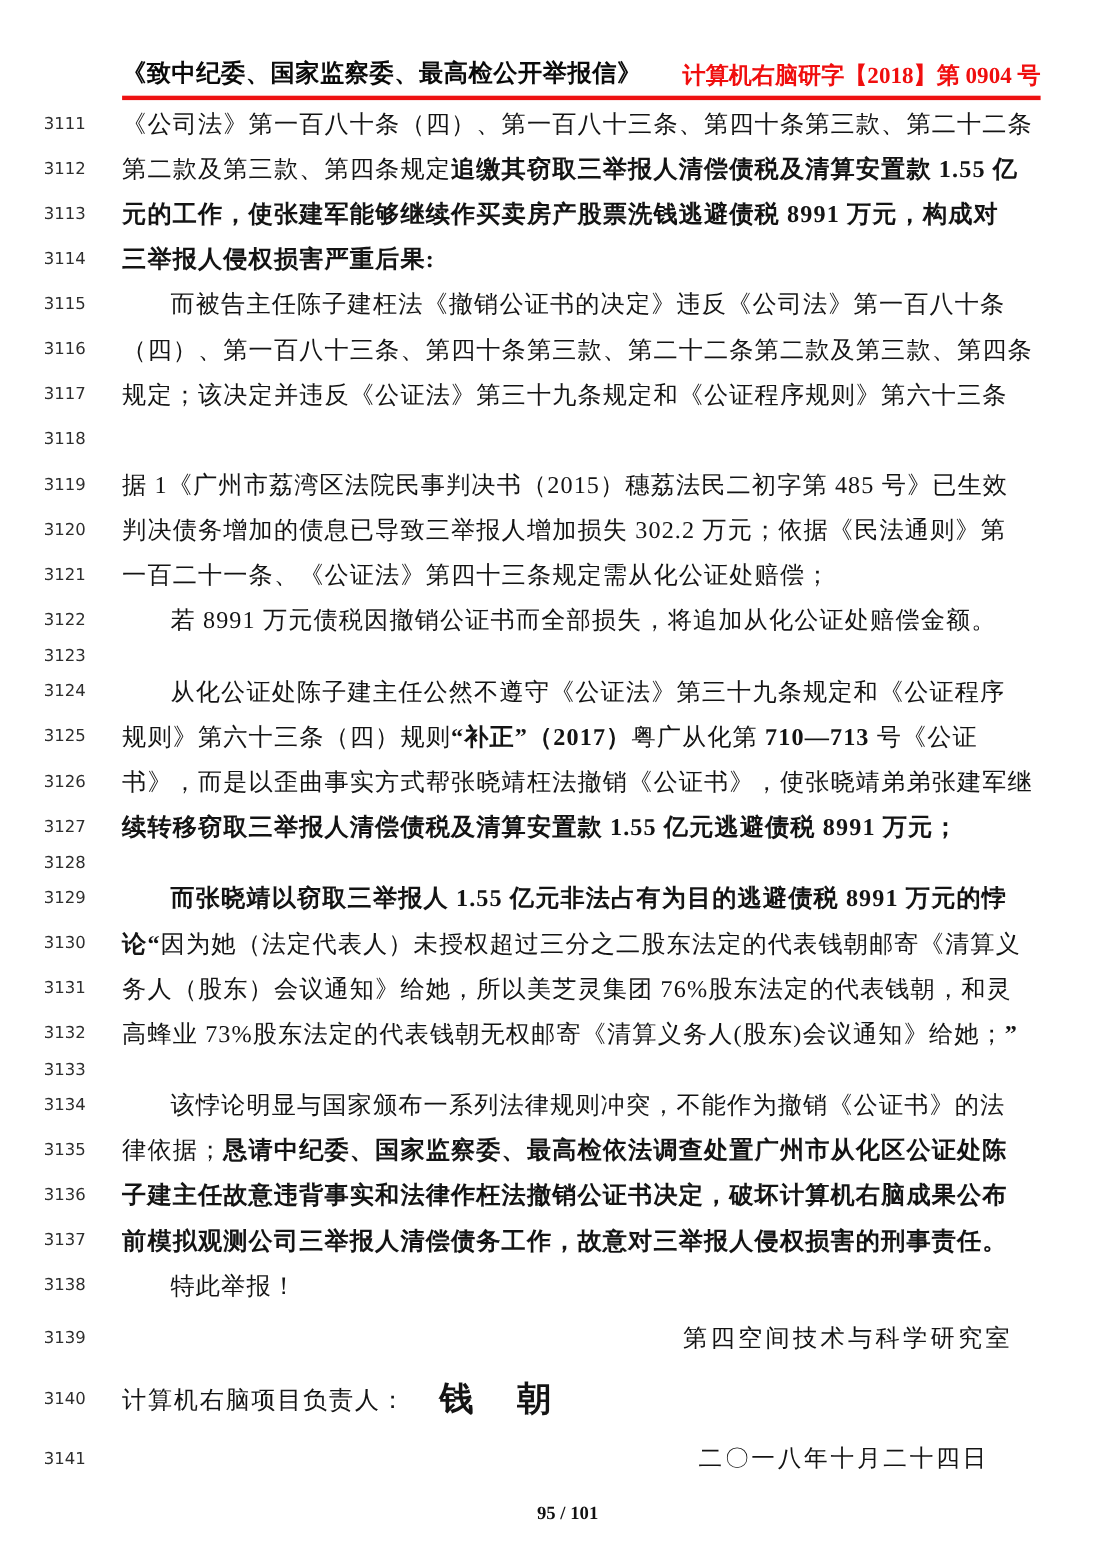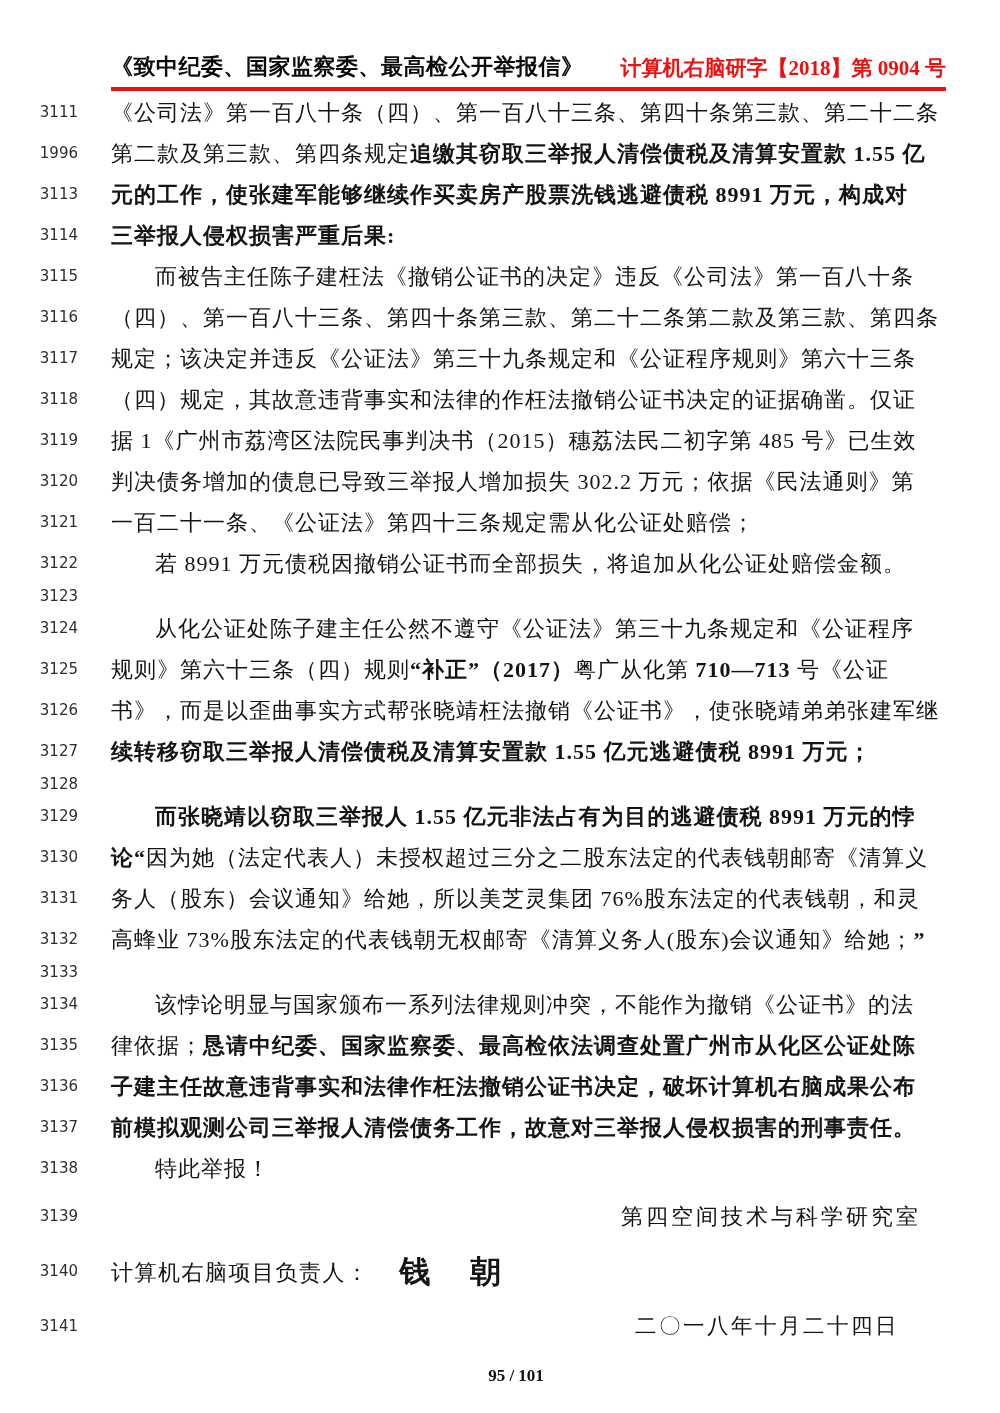--- a/index.html
+++ b/index.html
@@ -69,21 +69,21 @@
       <span class="header-docnum">计算机右脑研字【2018】第 0904 号</span>
     </div>
   </div>
 
   <div class="lines">
       <div class="row body">
         <span class="gutter">3111</span>
         <span class="text"><span class="seg">《公司法》第一百八十条（四）、第一百八十三条、第四十条第三款、第二十二条</span></span>
       </div>
       <div class="row body">
-        <span class="gutter">1996</span>
+        <span class="gutter">3112</span>
         <span class="text"><span class="seg">第二款及第三款、第四条规定</span><span class="seg bold">追缴其窃取三举报人清偿债税及清算安置款 1.55 亿</span></span>
       </div>
       <div class="row body">
         <span class="gutter">3113</span>
         <span class="text"><span class="seg bold">元的工作，使张建军能够继续作买卖房产股票洗钱逃避债税 8991 万元，构成对</span></span>
       </div>
       <div class="row body">
         <span class="gutter">3114</span>
         <span class="text"><span class="seg bold">三举报人侵权损害严重后果:</span></span>
       </div>
@@ -94,21 +94,20 @@
       <div class="row body">
         <span class="gutter">3116</span>
         <span class="text"><span class="seg">（四）、第一百八十三条、第四十条第三款、第二十二条第二款及第三款、第四条</span></span>
       </div>
       <div class="row body">
         <span class="gutter">3117</span>
         <span class="text"><span class="seg">规定；该决定并违反《公证法》第三十九条规定和《公证程序规则》第六十三条</span></span>
       </div>
       <div class="row body">
         <span class="gutter">3118</span>
-        <span class="text"><span class="seg">（四）规定，其故意违背事实和法律的作枉法撤销公证书决定的证据确凿。仅证</span></span>
       </div>
       <div class="row body">
         <span class="gutter">3119</span>
         <span class="text"><span class="seg">据 1《广州市荔湾区法院民事判决书（2015）穗荔法民二初字第 485 号》已生效</span></span>
       </div>
       <div class="row body">
         <span class="gutter">3120</span>
         <span class="text"><span class="seg">判决债务增加的债息已导致三举报人增加损失 302.2 万元；依据《民法通则》第</span></span>
       </div>
       <div class="row body">

